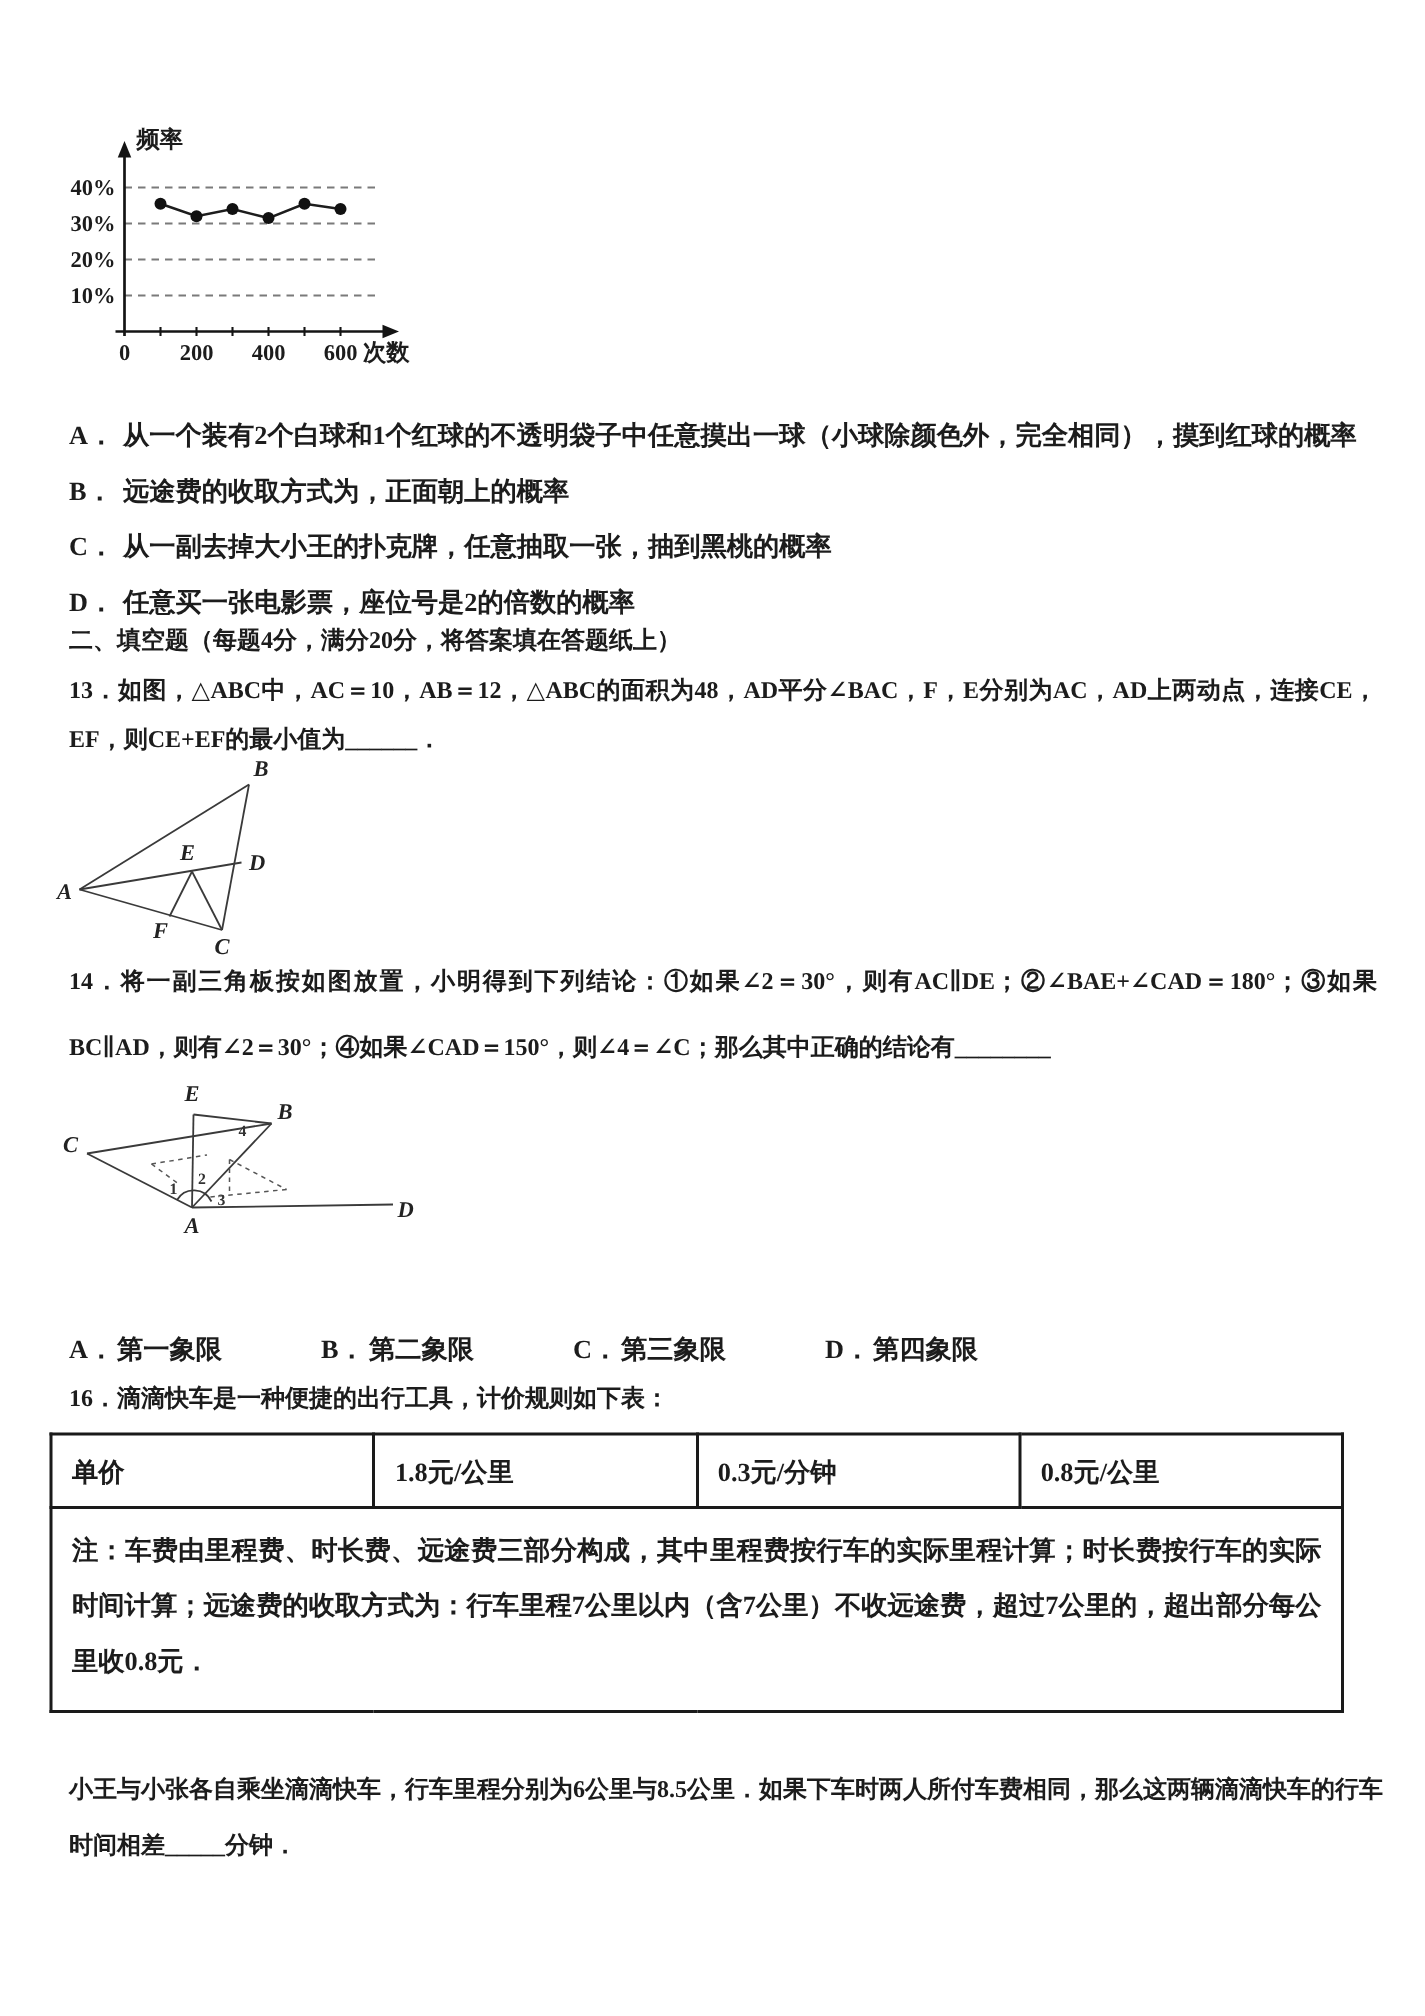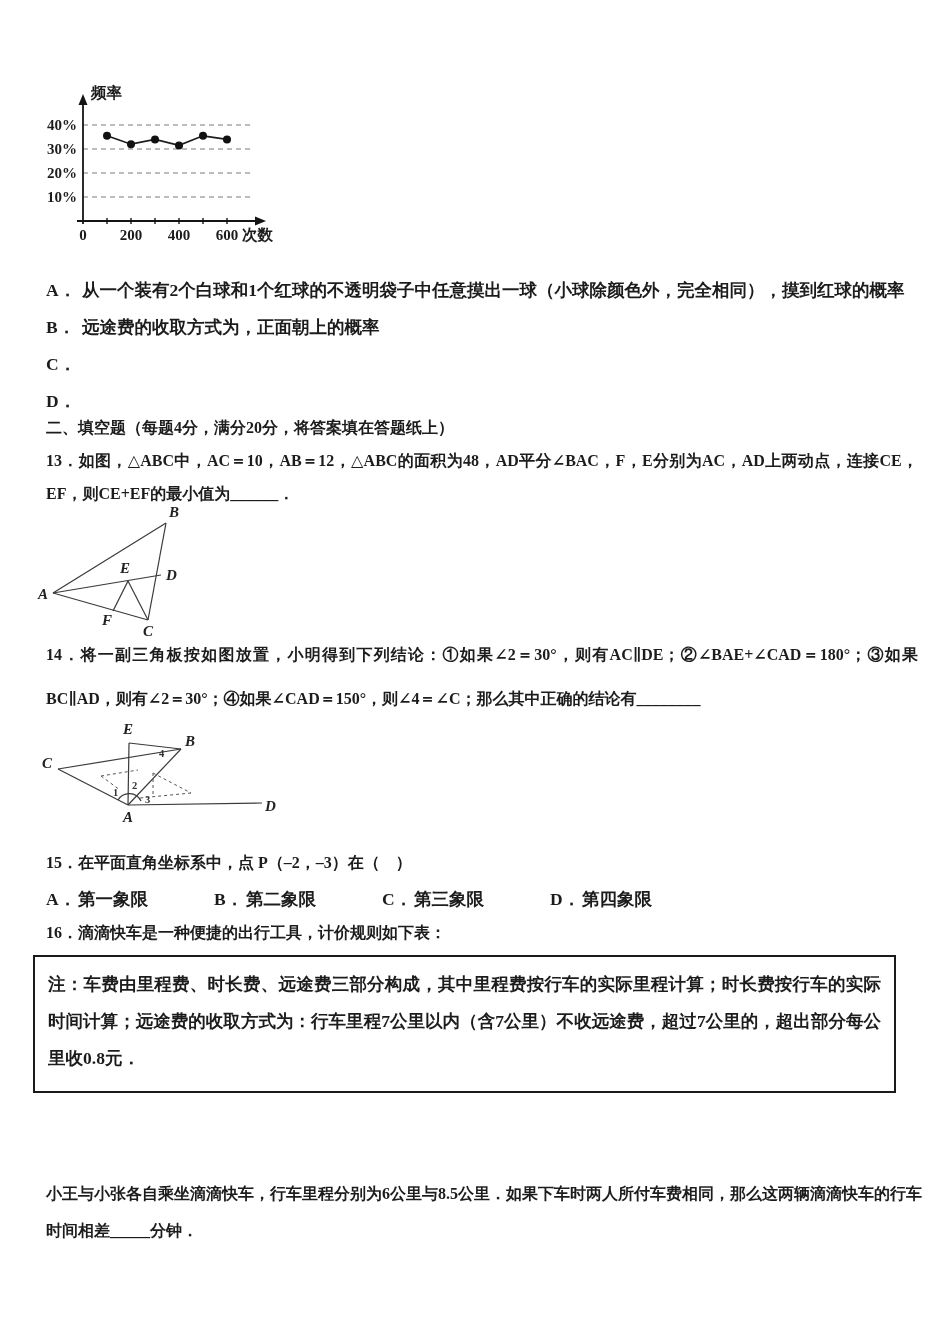--- a/index.html
+++ b/index.html
@@ -95,23 +95,25 @@
     <div class="row optline">
       <span class="optlab">A．</span>
       <span>从一个装有2个白球和1个红球的不透明袋子中任意摸出一球（小球除颜色外，完全相同），摸到红球的概率</span>
     </div>
     <div class="row optline">
       <span class="optlab">B．</span>
       <span>远途费的收取方式为，正面朝上的概率</span>
     </div>
     <div class="row optline">
       <span class="optlab">C．</span>
+      <span>从一副去掉大小王的扑克牌，任意抽取一张，抽到黑桃的概率</span>
     </div>
     <div class="row optline">
       <span class="optlab">D．</span>
+      <span>任意买一张电影票，座位号是2的倍数的概率</span>
     </div>
   </div>
 
   <div class="abs para" style="left:46px; top:414px; width:872px; line-height:28px;">二、填空题（每题4分，满分20分，将答案填在答题纸上）</div>
 
   <div class="abs para" style="left:46px; top:444px; width:872px; line-height:33px;">13．如图，△ABC中，AC＝10，AB＝12，△ABC的面积为48，AD平分∠BAC，F，E分别为AC，AD上两动点，连接CE，EF，则CE+EF的最小值为______．</div>
 
   <svg class="fig abs" style="left:33px; top:498px;" width="185" height="150">
     <line x1="20" y1="95" x2="133" y2="25"></line>
     <line x1="133" y1="25" x2="115" y2="122"></line>
@@ -146,21 +148,20 @@
     <text class="flabel" x="157" y="28">B</text>
     <text class="flabel" x="14" y="50">C</text>
     <text class="flabel" x="95" y="104">A</text>
     <text class="flabel" x="237" y="93">D</text>
     <text class="flabel-sm" x="85" y="78">1</text>
     <text class="flabel-sm" x="104" y="71">2</text>
     <text class="flabel-sm" x="117" y="85">3</text>
     <text class="flabel-sm" x="131" y="39">4</text>
   </svg>
 
-  <div class="abs para" style="left:46px; top:848px; width:872px; line-height:30px;">15．在平面直角坐标系中，点 P（–2，–3）在（　）</div>
   <div class="abs q15opts" style="left:46px; top:884px; width:872px;">
     <div class="opt">
       <span class="optlab">A．</span>
       <span>第一象限</span>
     </div>
     <div class="opt">
       <span class="optlab">B．</span>
       <span>第二象限</span>
     </div>
     <div class="opt">
@@ -170,20 +171,26 @@
     <div class="opt">
       <span class="optlab">D．</span>
       <span>第四象限</span>
     </div>
   </div>
 
   <div class="abs para" style="left:46px; top:918px; width:872px; line-height:30px;">16．滴滴快车是一种便捷的出行工具，计价规则如下表：</div>
 
   <table class="fee abs" style="left:33px; top:955px;">
     <tbody>
+      <tr class="vrow">
+        <td>单价</td>
+        <td>1.8元/公里</td>
+        <td>0.3元/分钟</td>
+        <td>0.8元/公里</td>
+      </tr>
       <tr>
         <td colspan="4" class="note">注：车费由里程费、时长费、远途费三部分构成，其中里程费按行车的实际里程计算；时长费按行车的实际时间计算；远途费的收取方式为：行车里程7公里以内（含7公里）不收远途费，超过7公里的，超出部分每公里收0.8元．</td>
       </tr>
     </tbody>
   </table>
 
   <div class="abs para" style="left:46px; top:1175px; width:876px; line-height:37px;">小王与小张各自乘坐滴滴快车，行车里程分别为6公里与8.5公里．如果下车时两人所付车费相同，那么这两辆滴滴快车的行车时间相差_____分钟．</div>
 
 </div>
 

